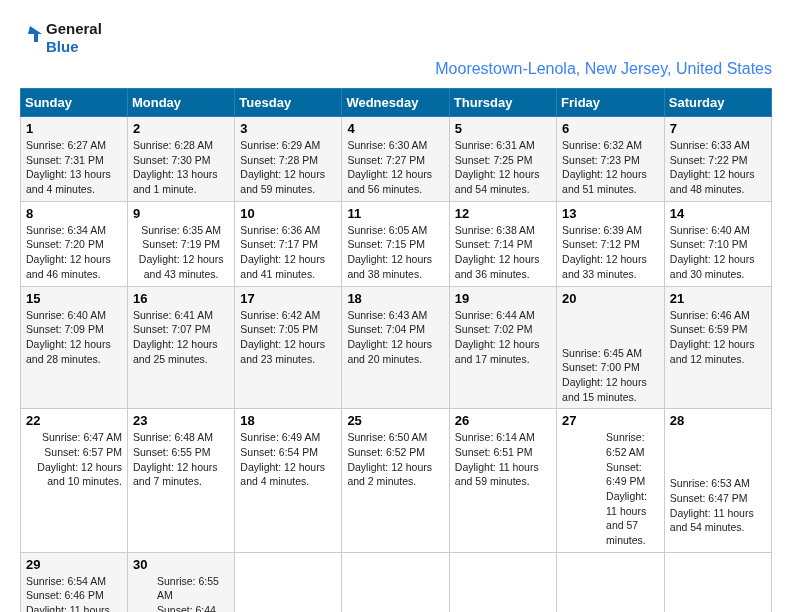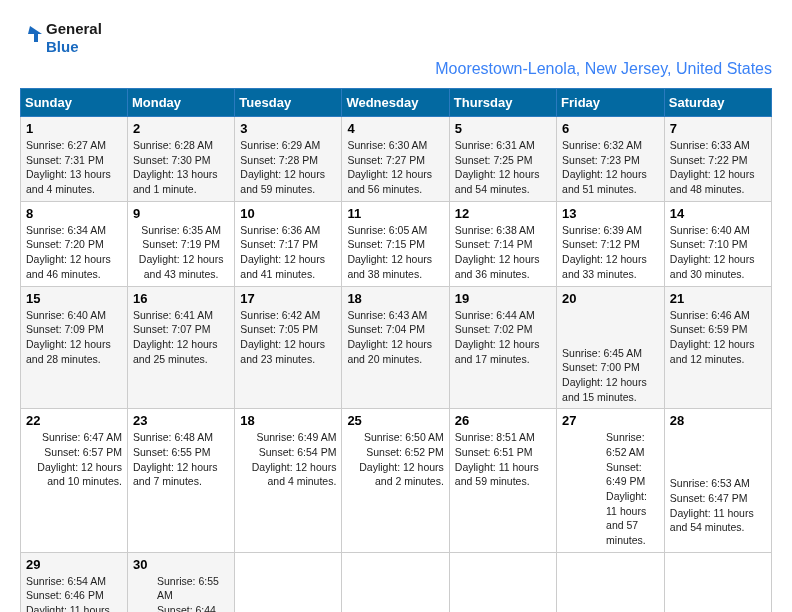--- a/index.html
+++ b/index.html
@@ -265,35 +265,35 @@
         </td>
         <td>
           <span class="day-num">23</span>
           <div class="day-info" style="white-space: pre-line;">Sunrise: 6:48 AM
 Sunset: 6:55 PM
 Daylight: 12 hours
 and 7 minutes.</div>
         </td>
         <td>
           <span class="day-num">18</span>
-          <div class="day-info" style="white-space: pre-line; text-align: right;">Sunrise: 6:49 AM
+          <div class="day-info" style="white-space: pre-line;">Sunrise: 6:49 AM
 Sunset: 6:54 PM
 Daylight: 12 hours
 and 4 minutes.</div>
         </td>
         <td>
           <span class="day-num">25</span>
-          <div class="day-info" style="white-space: pre-line; text-align: right;">Sunrise: 6:50 AM
+          <div class="day-info" style="white-space: pre-line;">Sunrise: 6:50 AM
 Sunset: 6:52 PM
 Daylight: 12 hours
 and 2 minutes.</div>
         </td>
         <td>
           <span class="day-num">26</span>
-          <div class="day-info" style="white-space: pre-line;">Sunrise: 8:51 AM
+          <div class="day-info" style="white-space: pre-line;">Sunrise: 6:14 AM
 Sunset: 6:51 PM
 Daylight: 11 hours
 and 59 minutes.</div>
         </td>
         <td>
           <span class="day-num">27</span>
           <div class="day-info" style="white-space: pre-line; margin-left: 44px;">Sunrise: 6:52 AM
 Sunset: 6:49 PM
 Daylight: 11 hours
 and 57 minutes.</div>

